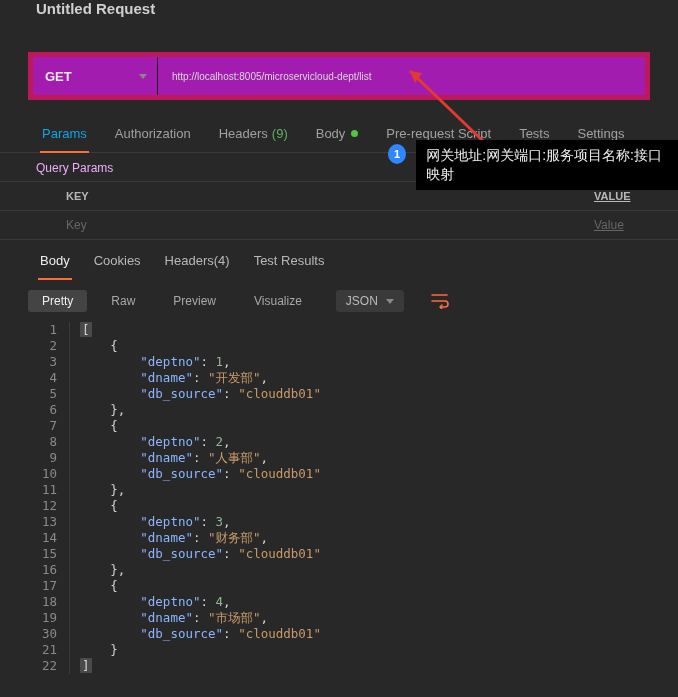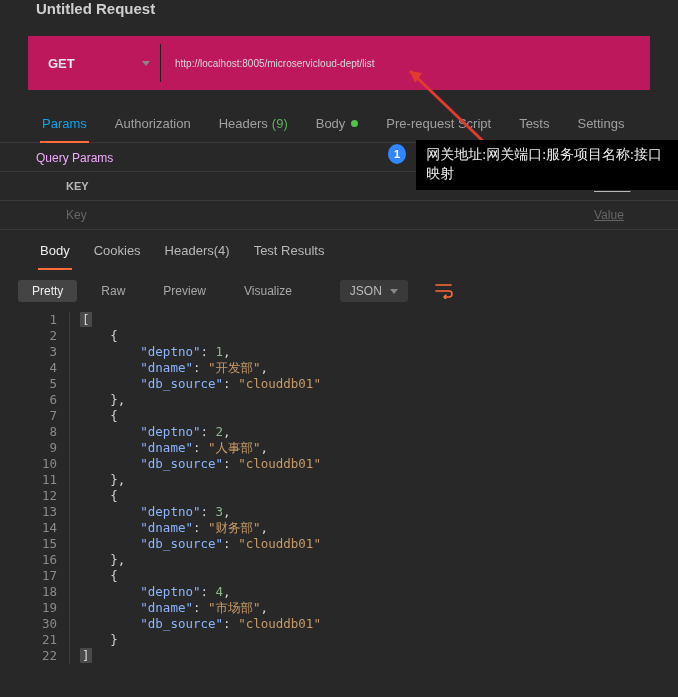--- a/index.html
+++ b/index.html
@@ -14,26 +14,26 @@
     overflow: hidden;
   }
   .top-title {
     padding: 0 16px 8px 36px;
     font-size: 15px;
     font-weight: 600;
     color: #d0d0d0;
     height: 12px;
   }
   .request-row {
-    margin: 16px 28px 14px 28px;
-    border: 8px solid #be185d;
+    margin: 32px 28px 14px 28px;
+    border: 5px solid #be185d;
     display: flex;
     align-items: stretch;
     height: 38px;
-    background: #be185d;
+    background: #a21caf;
   }
   .method-select {
     display: flex;
     align-items: center;
     justify-content: space-between;
     width: 102px;
     padding: 0 10px 0 12px;
     color: #e8e8e8;
     font-weight: 600;
     font-size: 13px;
@@ -139,21 +139,21 @@
   .rtab.active::after {
     content: "";
     position: absolute;
     left: 10px; right: 10px; bottom: 0;
     height: 2px;
     background: #ff6b3b;
   }
   .toolbar {
     display: flex;
     align-items: center;
-    padding: 10px 28px 10px 18px;
+    padding: 10px 28px 10px 28px;
     gap: 10px;
   }
   .view-btn {
     padding: 4px 14px;
     color: #a8a8a8;
     font-size: 12px;
     border-radius: 3px;
   }
   .view-btn.active {
     background: #444;
@@ -161,21 +161,21 @@
   }
   .lang-select {
     display: flex;
     align-items: center;
     gap: 8px;
     padding: 4px 10px;
     background: #3a3a3a;
     border-radius: 3px;
     color: #bbb;
     font-size: 12px;
-    margin-left: 24px;
+    margin-left: 10px;
   }
   .wrap-icon {
     margin-left: 14px;
     width: 26px; height: 22px;
     display: flex;
     align-items: center;
     justify-content: center;
   }
   .code-area {
     display: flex;
@@ -231,21 +231,20 @@
     margin-top: 4px;
     font-weight: 600;
   }
   .callout-box {
     background: #000;
     color: #eee;
     padding: 6px 10px;
     font-size: 14px;
     line-height: 1.35;
     max-width: 258px;
-    font-family: Liberation Serif, serif;
   }
 </style>
 </head>
 <body>
 
 <div class="top-title">Untitled Request</div>
 
 <div class="request-row">
   <div class="method-select">
     <span>GET</span>

